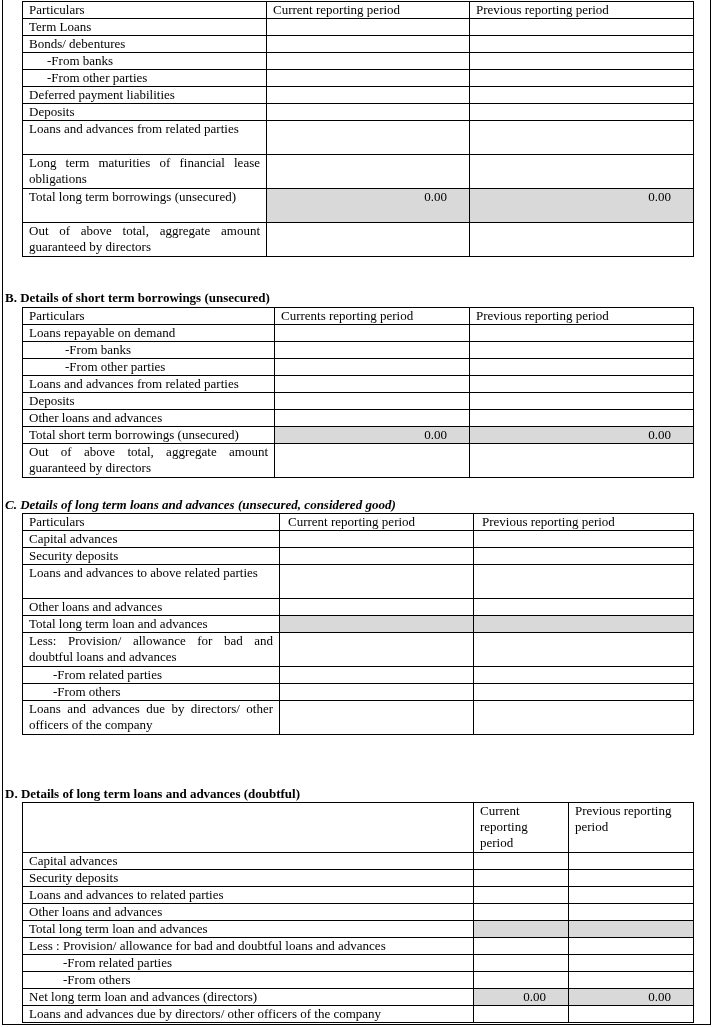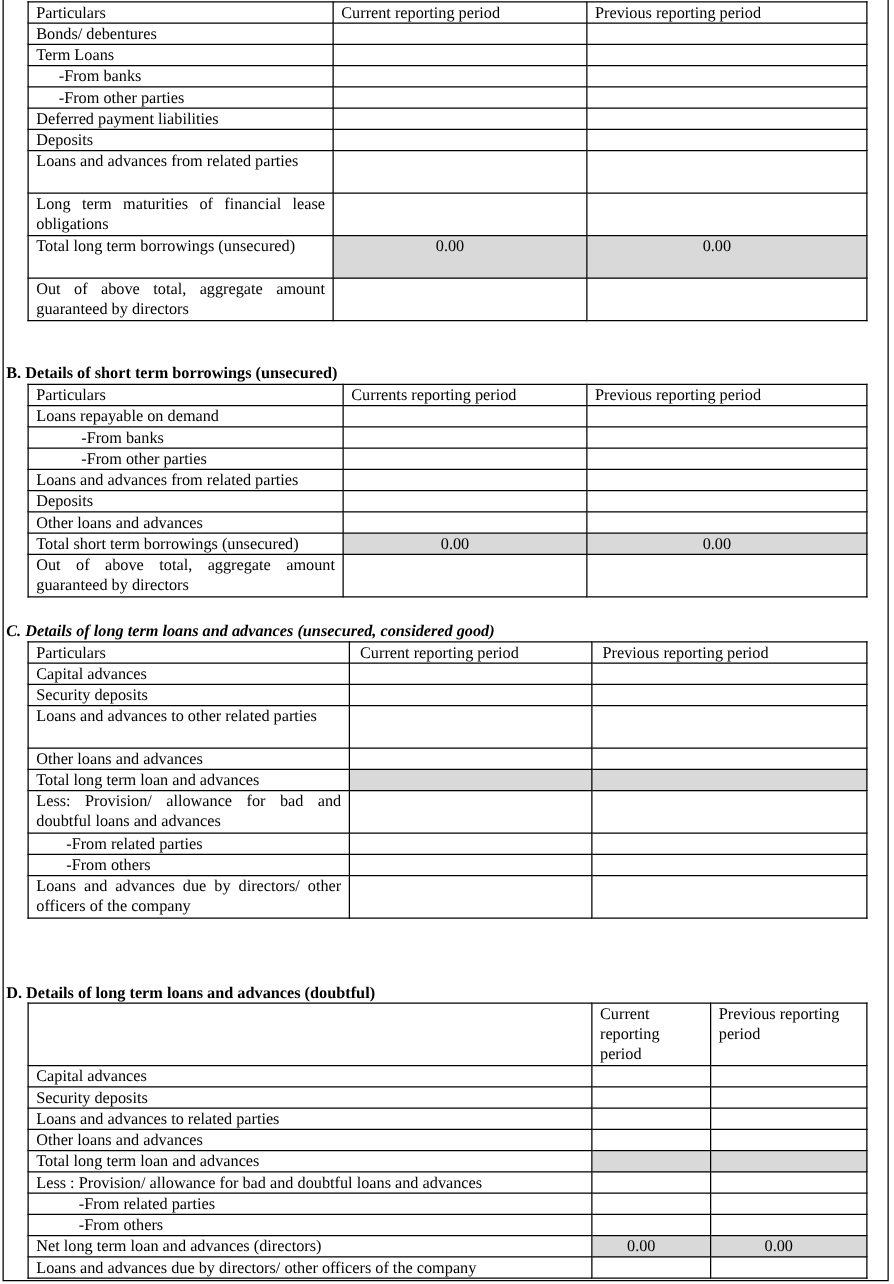--- a/index.html
+++ b/index.html
@@ -5,21 +5,21 @@
   html, body { margin: 0; padding: 0; background: #ffffff; }
   body { width: 715px; height: 1027px; position: relative; overflow: hidden;
          font-family: "Liberation Serif", "DejaVu Serif", serif; color: #000; }
   .frame { position: absolute; left: 2px; top: -1px; width: 709px; height: 1026px;
            border: 1px solid #000; box-sizing: border-box; }
   table { position: absolute; left: 22px; width: 671px; border-collapse: collapse;
           table-layout: fixed; font-size: 13px; line-height: 16px; }
   td, th { border: 1px solid #000; padding: 0 6px; vertical-align: top; text-align: left; }
   th { font-weight: normal; }
   td.lbl { text-align: justify; text-align-last: left; }
-  td.num { text-align: center; padding-right: 22px; }
+  td.num { text-align: right; padding-right: 22px; }
   .shade { background: #d9d9d9; }
   .ind1 { padding-left: 24px; }
   .ind2 { padding-left: 42px; }
   .ind3 { padding-left: 40px; }
   .sec-title { position: absolute; left: 5px; font-size: 13px; font-weight: bold; line-height: 16px; white-space: nowrap; }
   tr.r1 > * { height: 16px; }
   tr.r2 > * { height: 33px; }
   tr.r3 > * { height: 49px; }
 </style>
 </head>
@@ -33,26 +33,26 @@
       <col style="width:203px">
       <col style="width:224px">
     </colgroup>
   <tbody>
       <tr class="r1">
     <th>Particulars</th>
     <th>Current reporting period</th>
     <th>Previous reporting period</th>
   </tr>
   <tr class="r1">
+        <td class="lbl">Term Loans</td>
+        <td></td>
+        <td></td>
+      </tr>
+  <tr class="r1">
         <td class="lbl">Bonds/ debentures</td>
-        <td></td>
-        <td></td>
-      </tr>
-  <tr class="r1">
-        <td class="lbl">Term Loans</td>
         <td></td>
         <td></td>
       </tr>
   <tr class="r1">
         <td class="lbl ind1">-From banks</td>
         <td></td>
         <td></td>
       </tr>
   <tr class="r1">
         <td class="lbl ind1">-From other parties</td>
@@ -165,21 +165,21 @@
         <td class="lbl">Capital advances</td>
         <td></td>
         <td></td>
       </tr>
   <tr class="r1">
         <td class="lbl">Security deposits</td>
         <td></td>
         <td></td>
       </tr>
   <tr class="r2">
-        <td class="lbl">Loans and advances to other related parties</td>
+        <td class="lbl">Loans and advances to above related parties</td>
         <td></td>
         <td></td>
       </tr>
   <tr class="r1">
         <td class="lbl">Other loans and advances</td>
         <td></td>
         <td></td>
       </tr>
   <tr class="r1">
         <td class="lbl">Total long term loan and advances</td>

